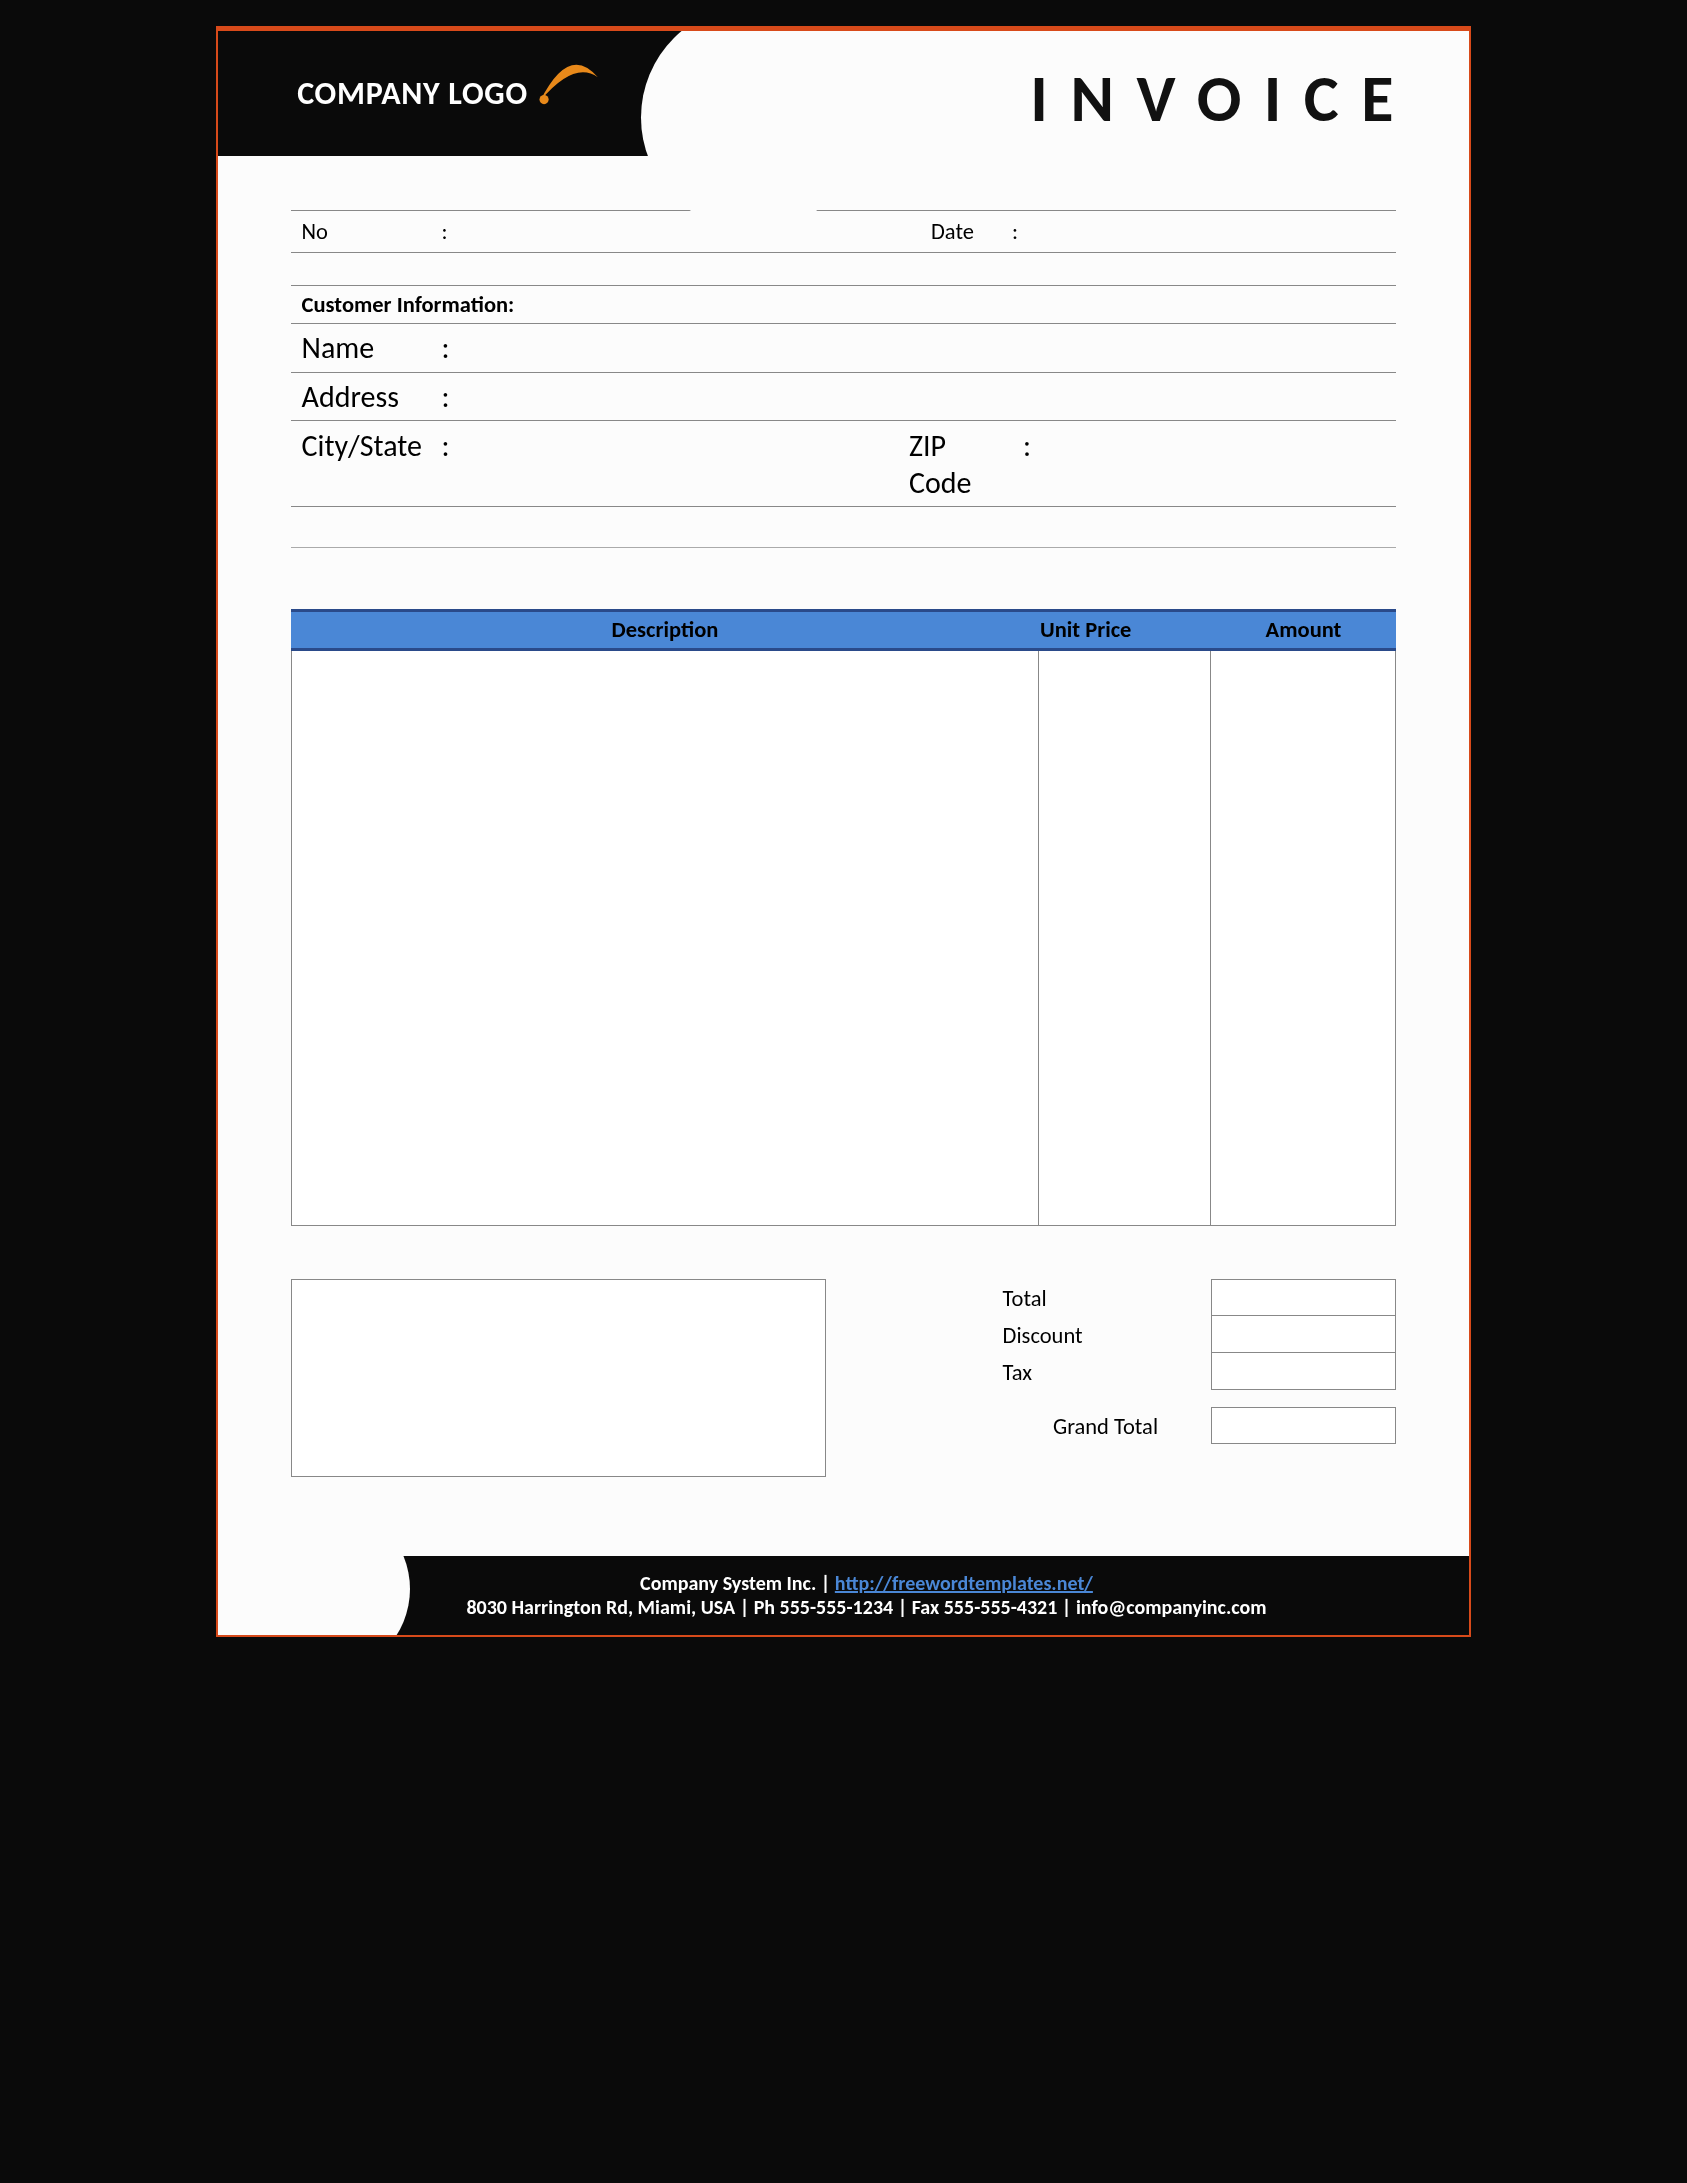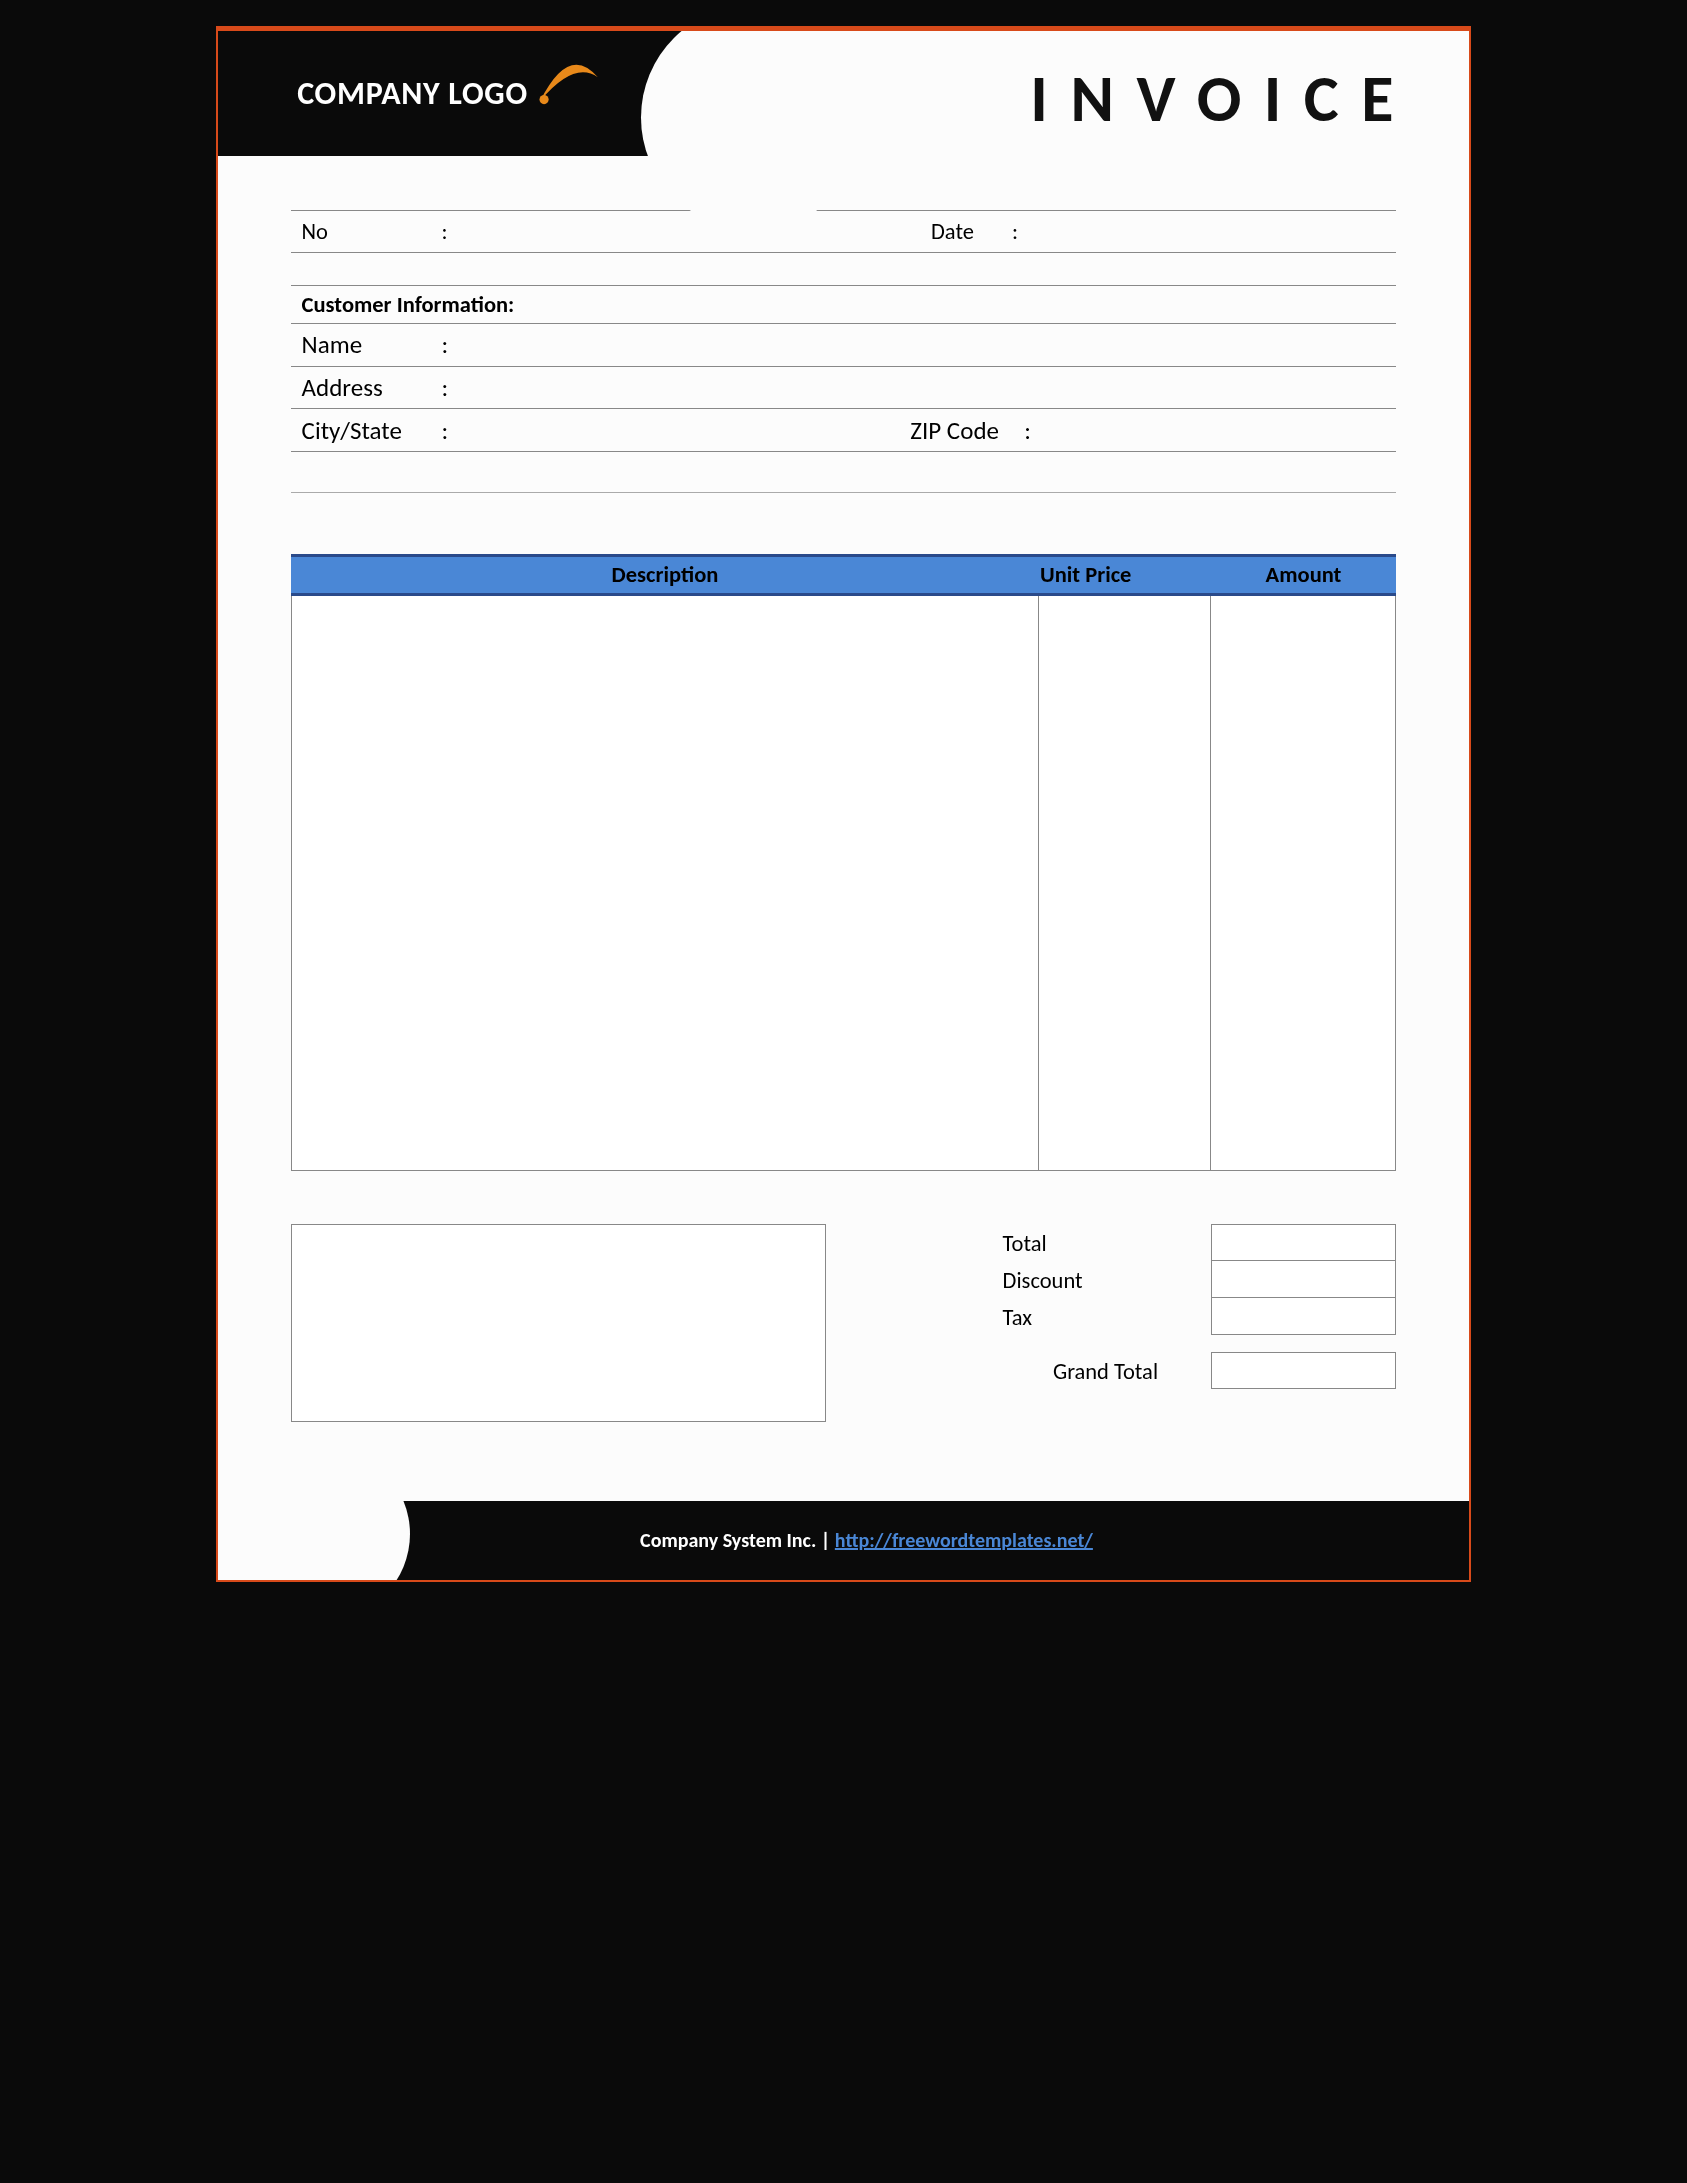--- a/index.html
+++ b/index.html
@@ -97,21 +97,21 @@
   .cust-header {
     border-top: 0.7px solid #888;
     border-bottom: 0.7px solid #888;
     padding: 5.3px 10.6px;
     font-weight: 700;
     font-size: 22.5px;
   }
   .cust-row {
     display: flex;
     border-bottom: 0.7px solid #888;
-    font-size: 25px;
+    font-size: 30px;
   }
   .cust-cell {
     display: flex;
     padding: 5.3px 10.6px;
     gap: 8px;
   }
   .cust-cell .lbl { width: 132px; }
   .cust-cell-right { margin-left: auto; padding-right: 357px; }
   .cust-cell-right .lbl { width: 106px; }
 
@@ -325,17 +325,18 @@
   </div>
 
   <div class="footer">
     <div class="footer-black">
       <div class="footer-curve"></div>
       <div class="footer-line1">
         <span>Company System Inc.</span>
         <span> | </span>
         <span class="footer-link">http://freewordtemplates.net/</span>
       </div>
+      <div class="footer-line2">8030 Harrington Rd, Miami, USA | Ph 555-555-1234 | Fax 555-555-4321 | info@companyinc.com</div>
     </div>
   </div>
 
 </div>
 
 
 </body></html>

